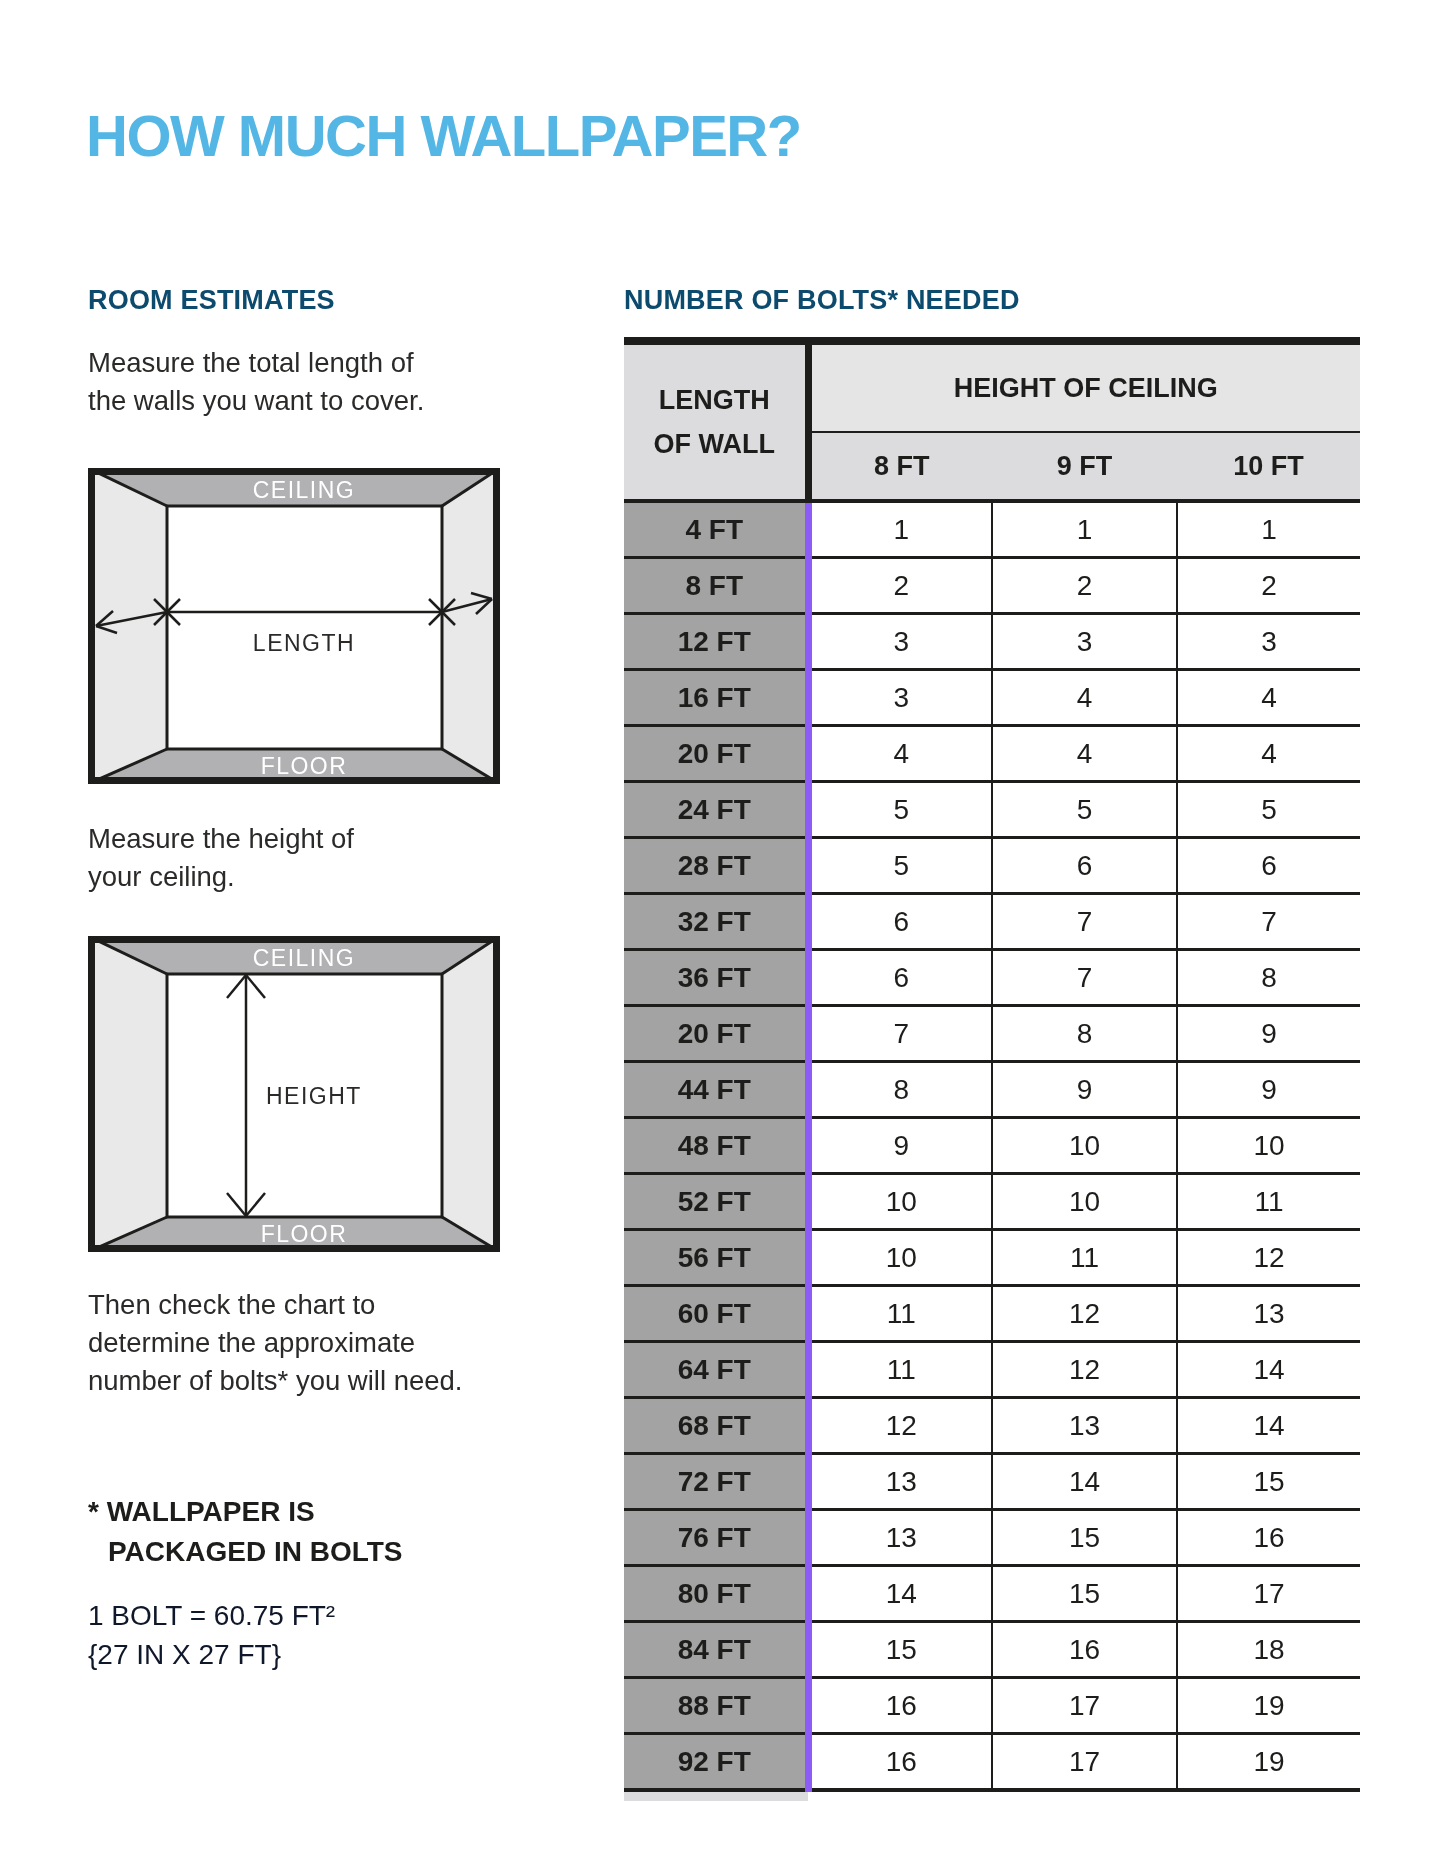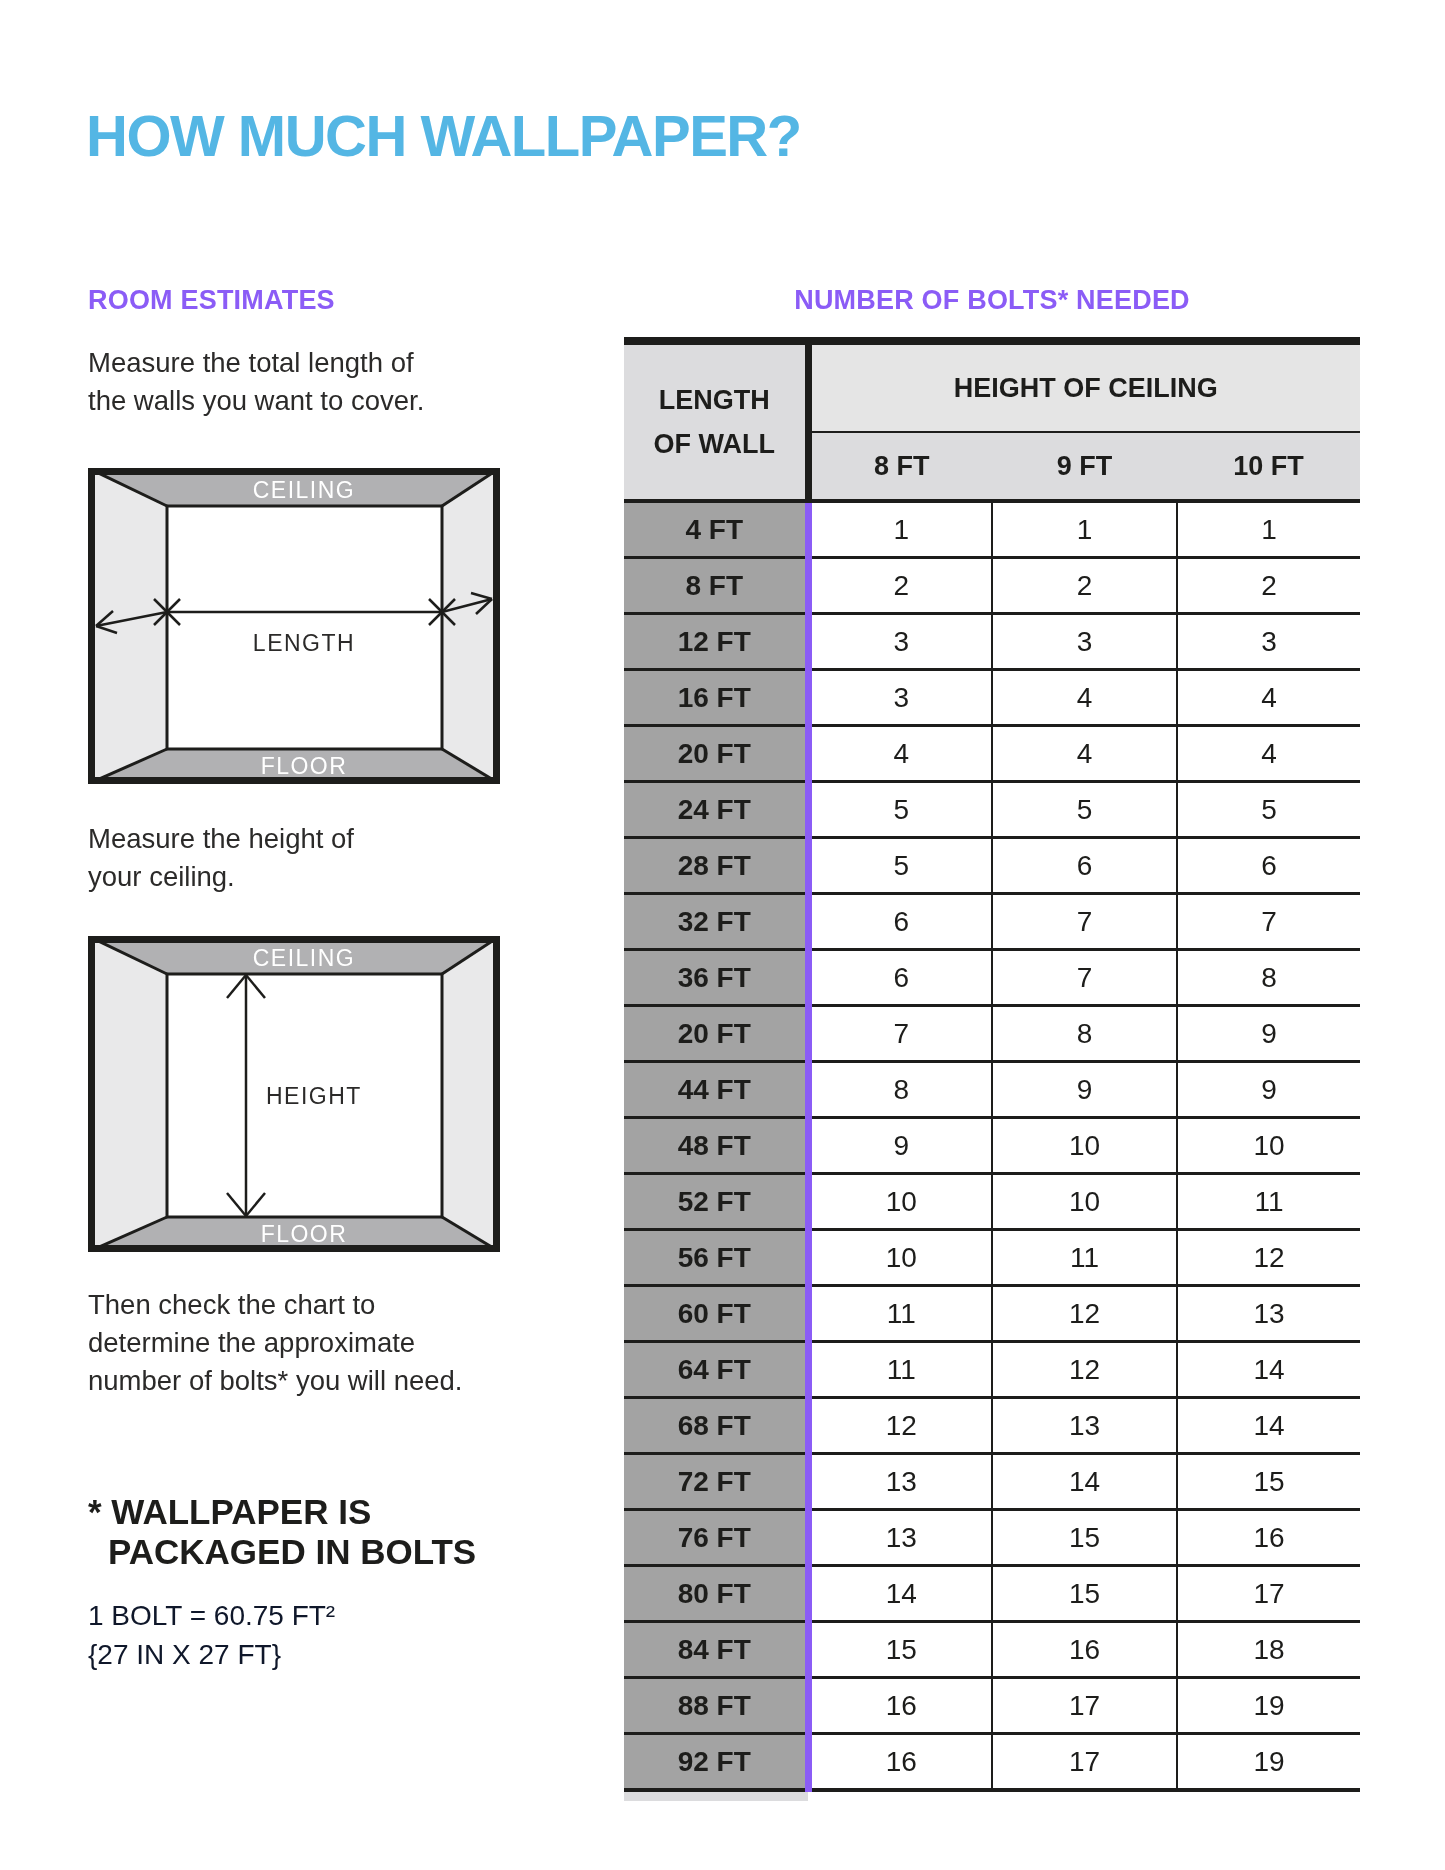--- a/index.html
+++ b/index.html
@@ -5,28 +5,28 @@
   html,body{margin:0;padding:0;background:#fff;}
   .page{
     position:relative;width:1445px;height:1870px;background:#ffffff;
     font-family:"Liberation Sans","DejaVu Sans",sans-serif;color:#2b2a29;overflow:hidden;margin-top:14px;
   }
   .abs{position:absolute;}
   .page-title{
     left:86px;top:88px;font-size:58px;font-weight:bold;color:#54b6e4;letter-spacing:-1.5px;white-space:nowrap;
   }
   .section-heading{
-    font-size:27px;font-weight:bold;color:#8b5cf6;letter-spacing:0.2px;white-space:nowrap;
+    font-size:27px;font-weight:bold;color:#0c4a6e;letter-spacing:0.2px;white-space:nowrap;
   }
   .body-copy{font-size:27.5px;line-height:38px;color:#2b2a29;}
-  .footnote{font-size:35px;font-weight:bold;color:#1d1d1b;line-height:40px;}
+  .footnote{font-size:28px;font-weight:bold;color:#1d1d1b;line-height:40px;}
   .footnote .indent{padding-left:20px;}
   .bolt-info{font-size:28px;font-weight:normal;color:#0f172a;line-height:39px;}
   
-  .bolts-heading{left:624px;top:271px;width:736px;text-align:center;}
+  .bolts-heading{left:624px;top:271px;width:736px;}
   .table-wrap{left:624px;top:323px;width:736px;}
   table.bolts{
     border-collapse:collapse;table-layout:fixed;width:736px;
     border-top:8px solid #1d1d1b;
   }
   table.bolts th, table.bolts td{
     padding:0;text-align:center;vertical-align:middle;color:#1d1d1b;
   }
   th.label-head{
     background:#dcdcde;font-size:27px;font-weight:bold;line-height:44px;

